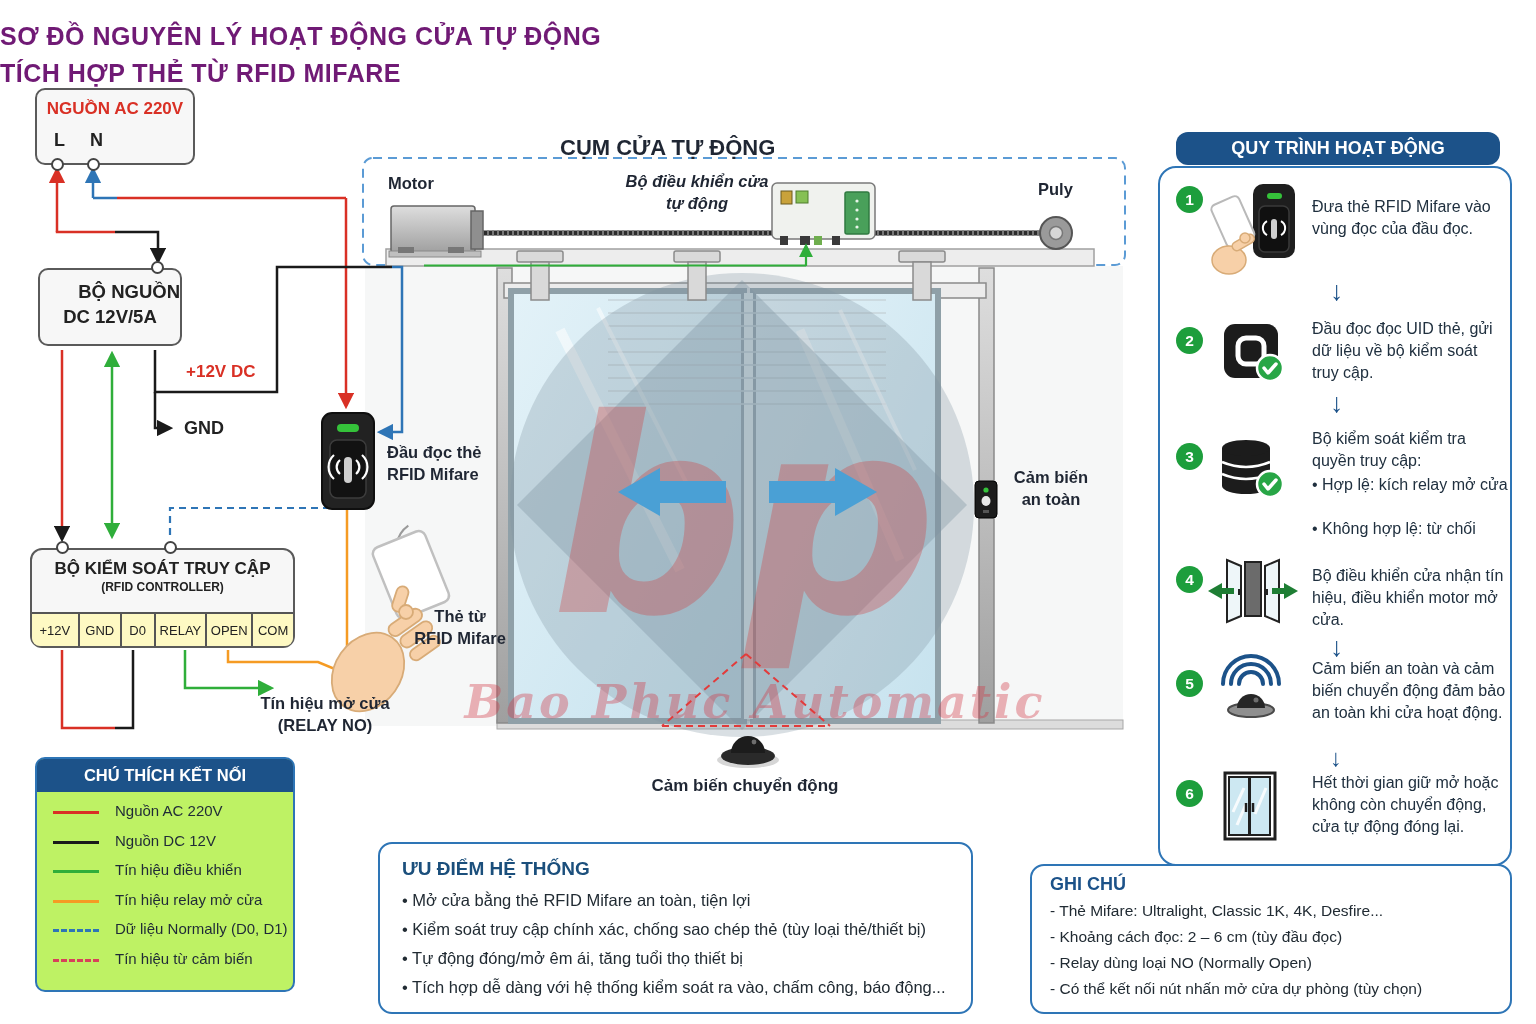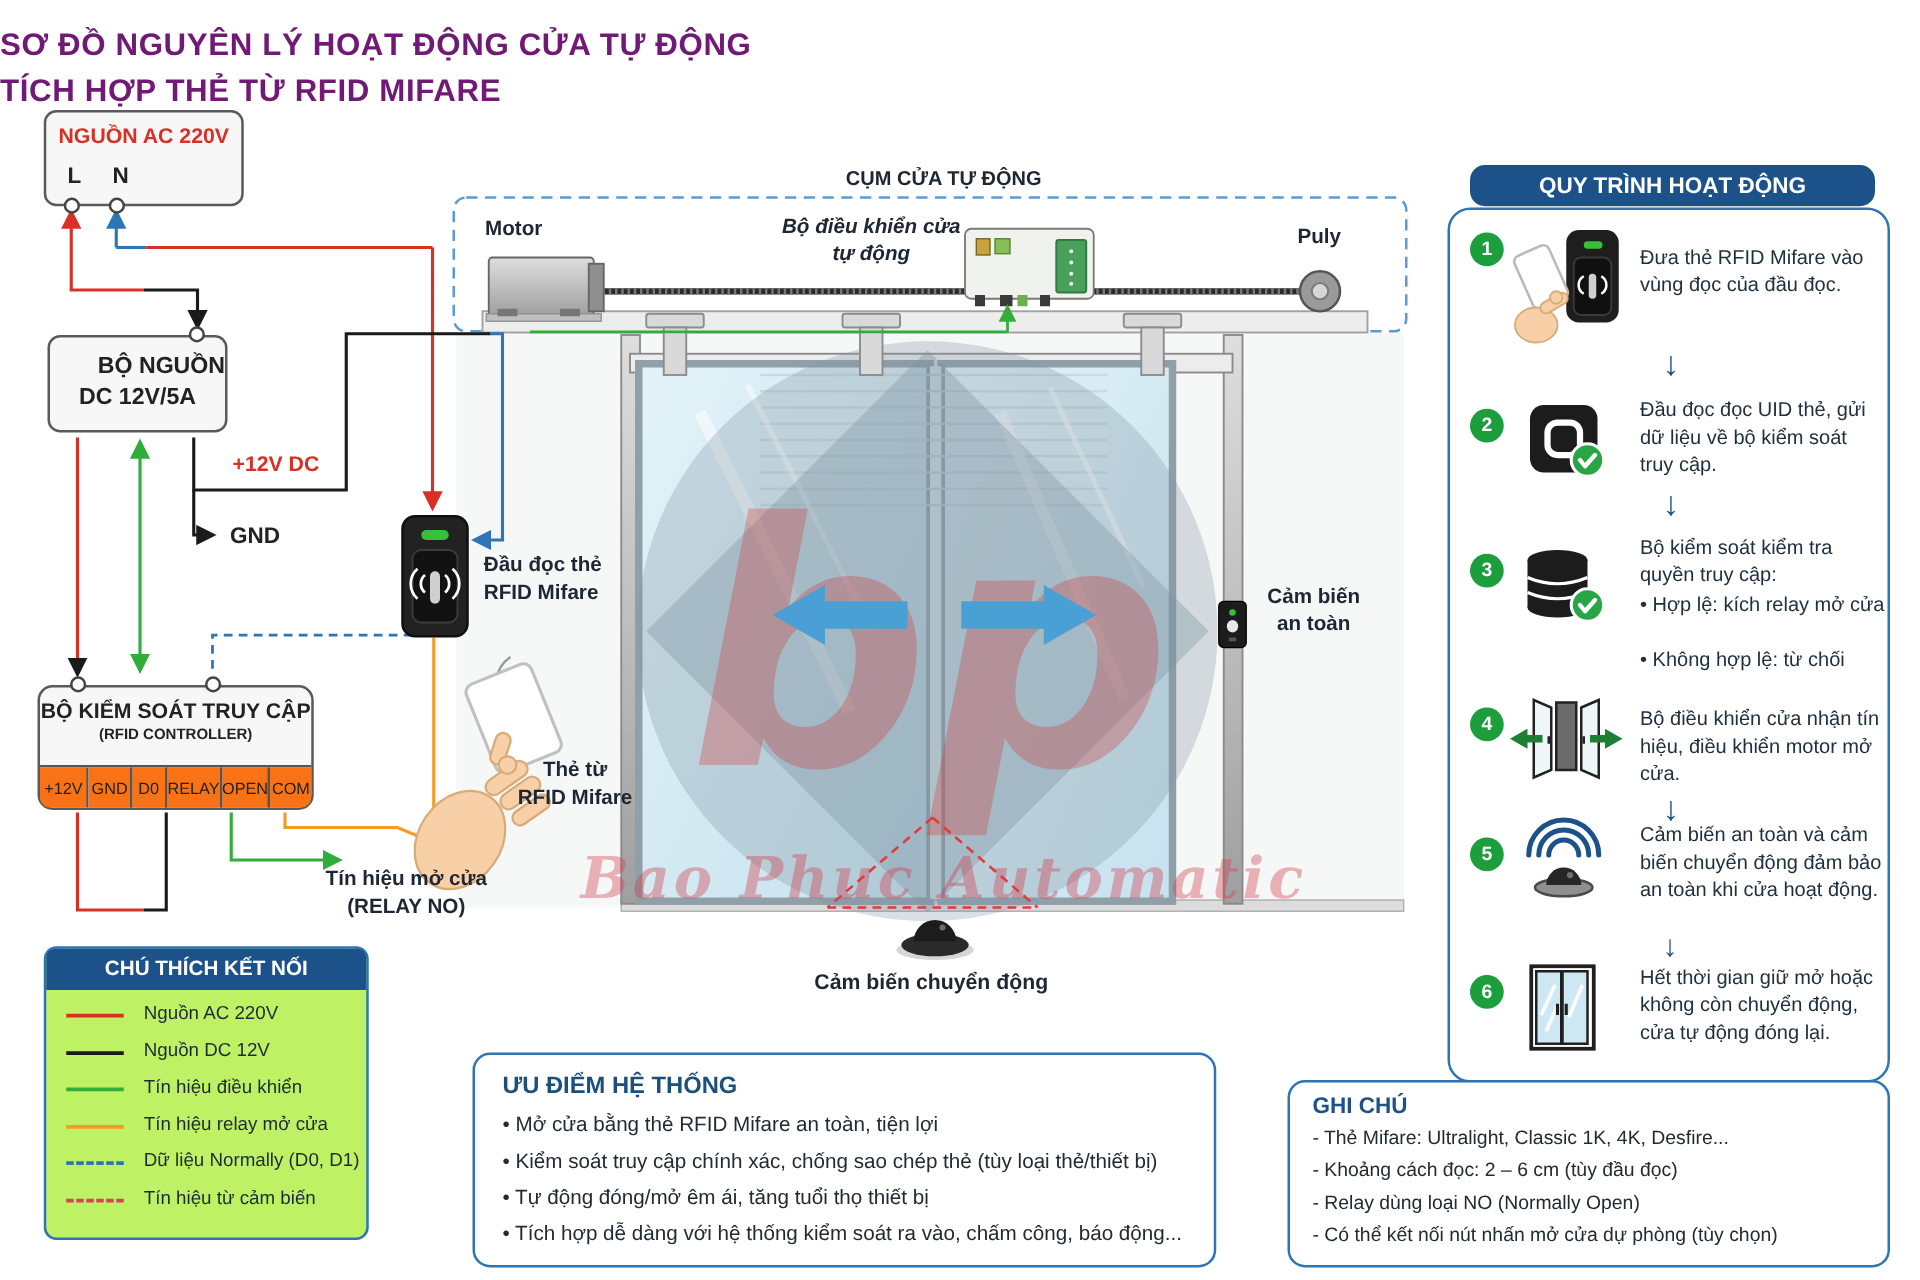--- a/index.html
+++ b/index.html
@@ -28,21 +28,21 @@
   .step-bullet{padding-left:14px;text-indent:-14px;}
   .down-arrow{position:absolute;color:#1c5289;font-weight:bold;font-size:27px;z-index:4;}
   .step-icon{position:absolute;z-index:4;}
   .info-box{position:absolute;background:#fff;border:2px solid #2e75b6;border-radius:14px;box-sizing:border-box;z-index:2;}
   .info-title{font-weight:bold;color:#1b4f7c;font-size:19px;}
   .adv-item{font-size:16.5px;color:#212b33;line-height:29px;font-weight:500;}
   .note-item{font-size:15.5px;color:#212b33;line-height:26px;font-weight:500;}
   .wire-label-red{position:absolute;color:#d93025;font-weight:bold;font-size:17px;z-index:3;}
   .wire-label-dark{position:absolute;color:#222;font-weight:bold;font-size:17px;z-index:3;}
   .ctrl-terms{position:absolute;left:0;right:0;bottom:0;height:32px;display:flex;border-top:2px solid #555;}
-  .ctrl-term{border-right:2px solid #555;background:#f97316;font-size:13px;color:#222;display:flex;align-items:center;justify-content:center;font-weight:500;}
+  .ctrl-term{border-right:2px solid #555;background:#fef9c3;font-size:13px;color:#222;display:flex;align-items:center;justify-content:center;font-weight:500;}
   .ctrl-term:last-child{border-right:none;border-radius:0 0 8px 0;}
   .ctrl-term:first-child{border-radius:0 0 0 8px;}
 </style>
 </head>
 <body>
 
 <div class="stage">
 
   <svg class="svg-layer" width="1536" height="1024" viewBox="0 0 1536 1024">
     <defs>
@@ -262,41 +262,41 @@
 
   <div class="box" style="left:38px;top:268px;width:144px;height:78px;">
     <div style="text-align:right;margin-top:11px;font-weight:bold;font-size:18.5px;color:#222;">BỘ NGUỒN</div>
     <div style="text-align:center;margin-top:3px;font-weight:bold;font-size:18.5px;color:#222;">DC 12V/5A</div>
   </div>
   <div class="term-circle" style="left:151px;top:261px;"></div>
 
   <div class="wire-label-red" style="left:186px;top:362px;">+12V DC</div>
   <div class="wire-label-dark" style="left:184px;top:418px;font-size:18px;">GND</div>
 
-  <div class="box" style="left:30px;top:548px;width:221px;height:100px;border-radius:12px;">
+  <div class="box" style="left:30px;top:548px;width:265px;height:100px;border-radius:12px;">
     <div style="text-align:center;margin-top:9px;font-weight:bold;font-size:17px;color:#222;">BỘ KIỂM SOÁT TRUY CẬP</div>
     <div style="text-align:center;margin-top:1px;font-weight:bold;font-size:12px;color:#222;">(RFID CONTROLLER)</div>
     <div class="ctrl-terms">
       <div class="ctrl-term" style="flex:1.15;">+12V</div>
       <div class="ctrl-term" style="flex:1.0;">GND</div>
       <div class="ctrl-term" style="flex:0.8;">D0</div>
       <div class="ctrl-term" style="flex:1.25;">RELAY</div>
       <div class="ctrl-term" style="flex:1.1;">OPEN</div>
       <div class="ctrl-term" style="flex:1.0;">COM</div>
     </div>
   </div>
   <div class="term-circle" style="left:56px;top:541px;"></div>
   <div class="term-circle" style="left:164px;top:541px;"></div>
 
   <div class="diagram-label" style="left:255px;top:692px;width:140px;text-align:center;">
     <div>Tín hiệu mở cửa</div>
     <div>(RELAY NO)</div>
   </div>
 
-  <div class="diagram-label" style="left:560px;top:133px;width:390px;text-align:center;font-size:16px;">CỤM CỬA TỰ ĐỘNG</div>
+  <div class="diagram-label" style="left:560px;top:133px;width:390px;text-align:left;font-size:22px;">CỤM CỬA TỰ ĐỘNG</div>
   <div class="diagram-label" style="left:388px;top:172px;font-weight:600;">Motor</div>
   <div class="diagram-label" style="left:612px;top:170px;width:170px;text-align:center;font-weight:600;font-style:italic;">
     <div>Bộ điều khiển cửa</div>
     <div>tự động</div>
   </div>
   <div class="diagram-label" style="left:1038px;top:178px;font-weight:600;">Puly</div>
   <div class="diagram-label" style="left:387px;top:441px;font-weight:600;">
     <div>Đầu đọc thẻ</div>
     <div>RFID Mifare</div>
   </div>

